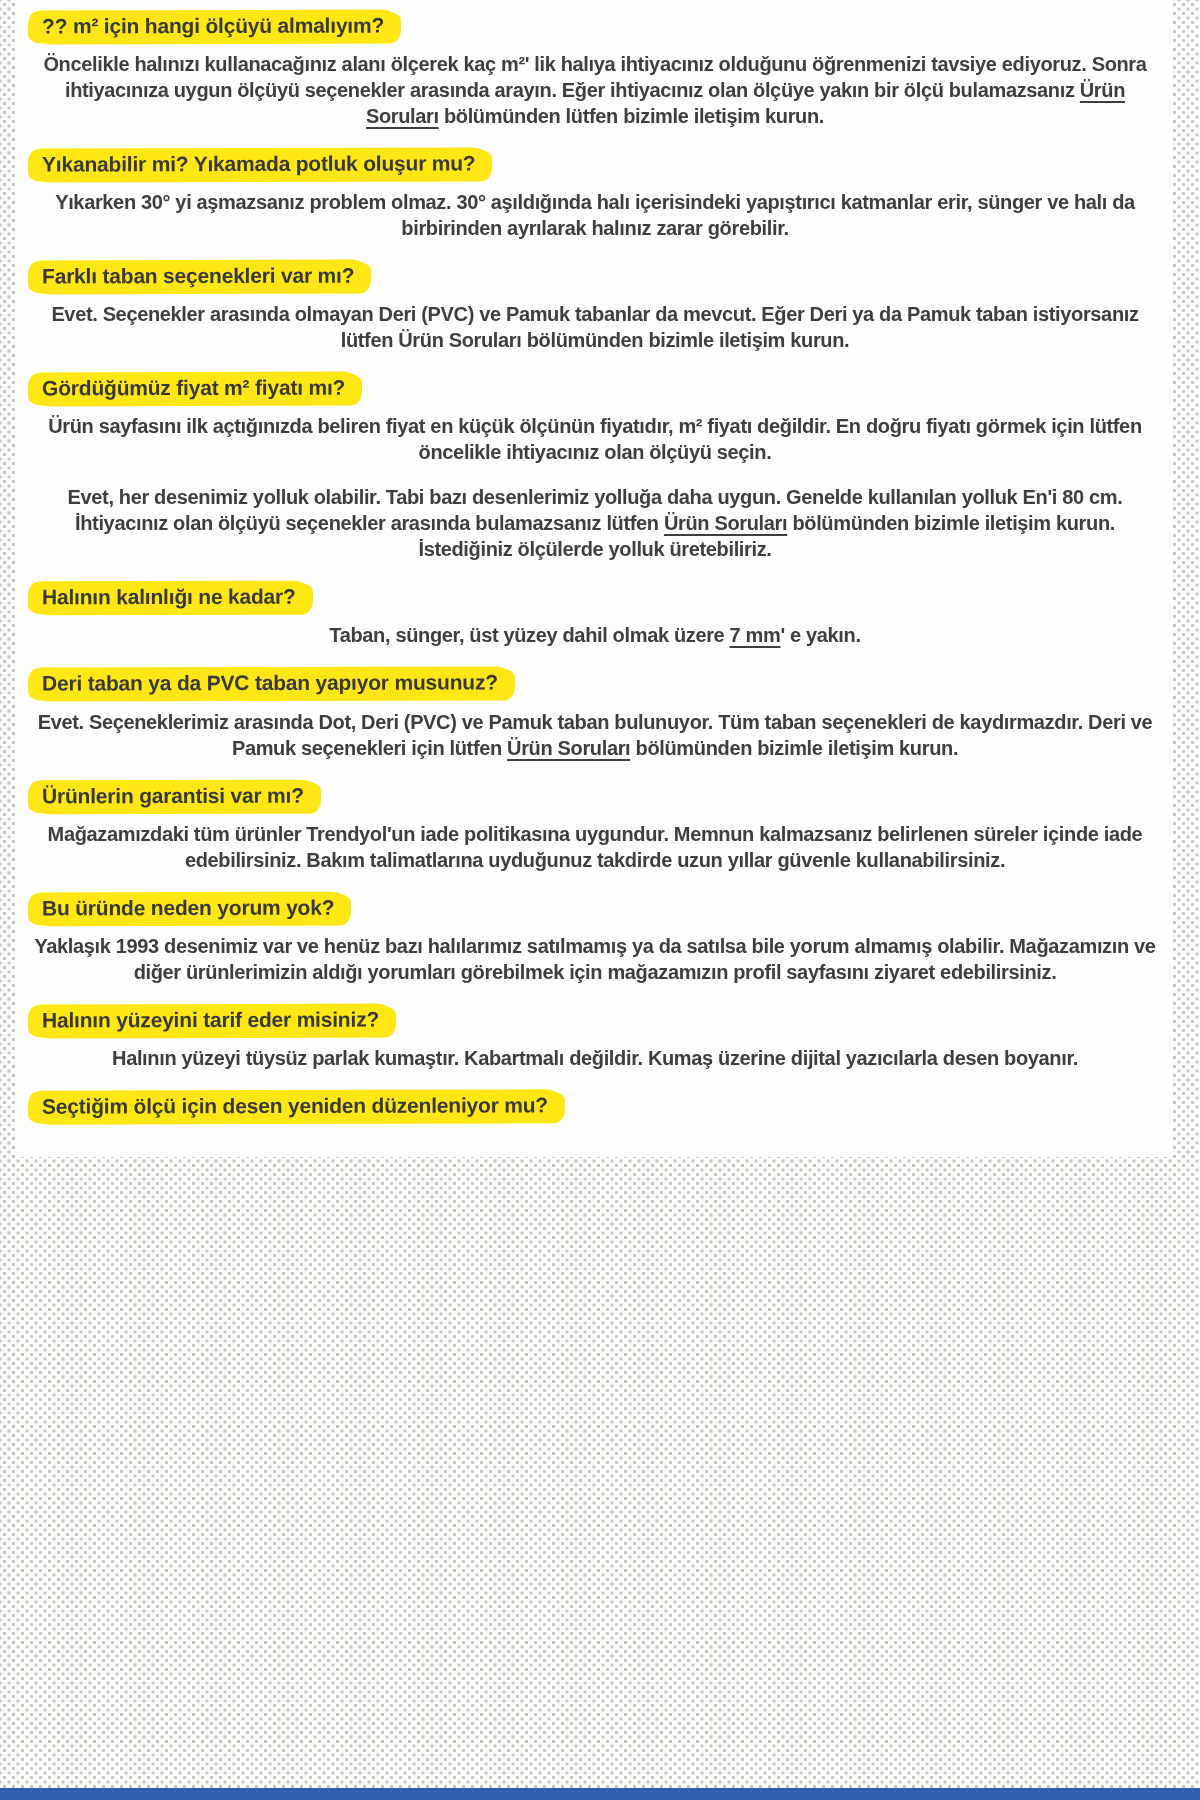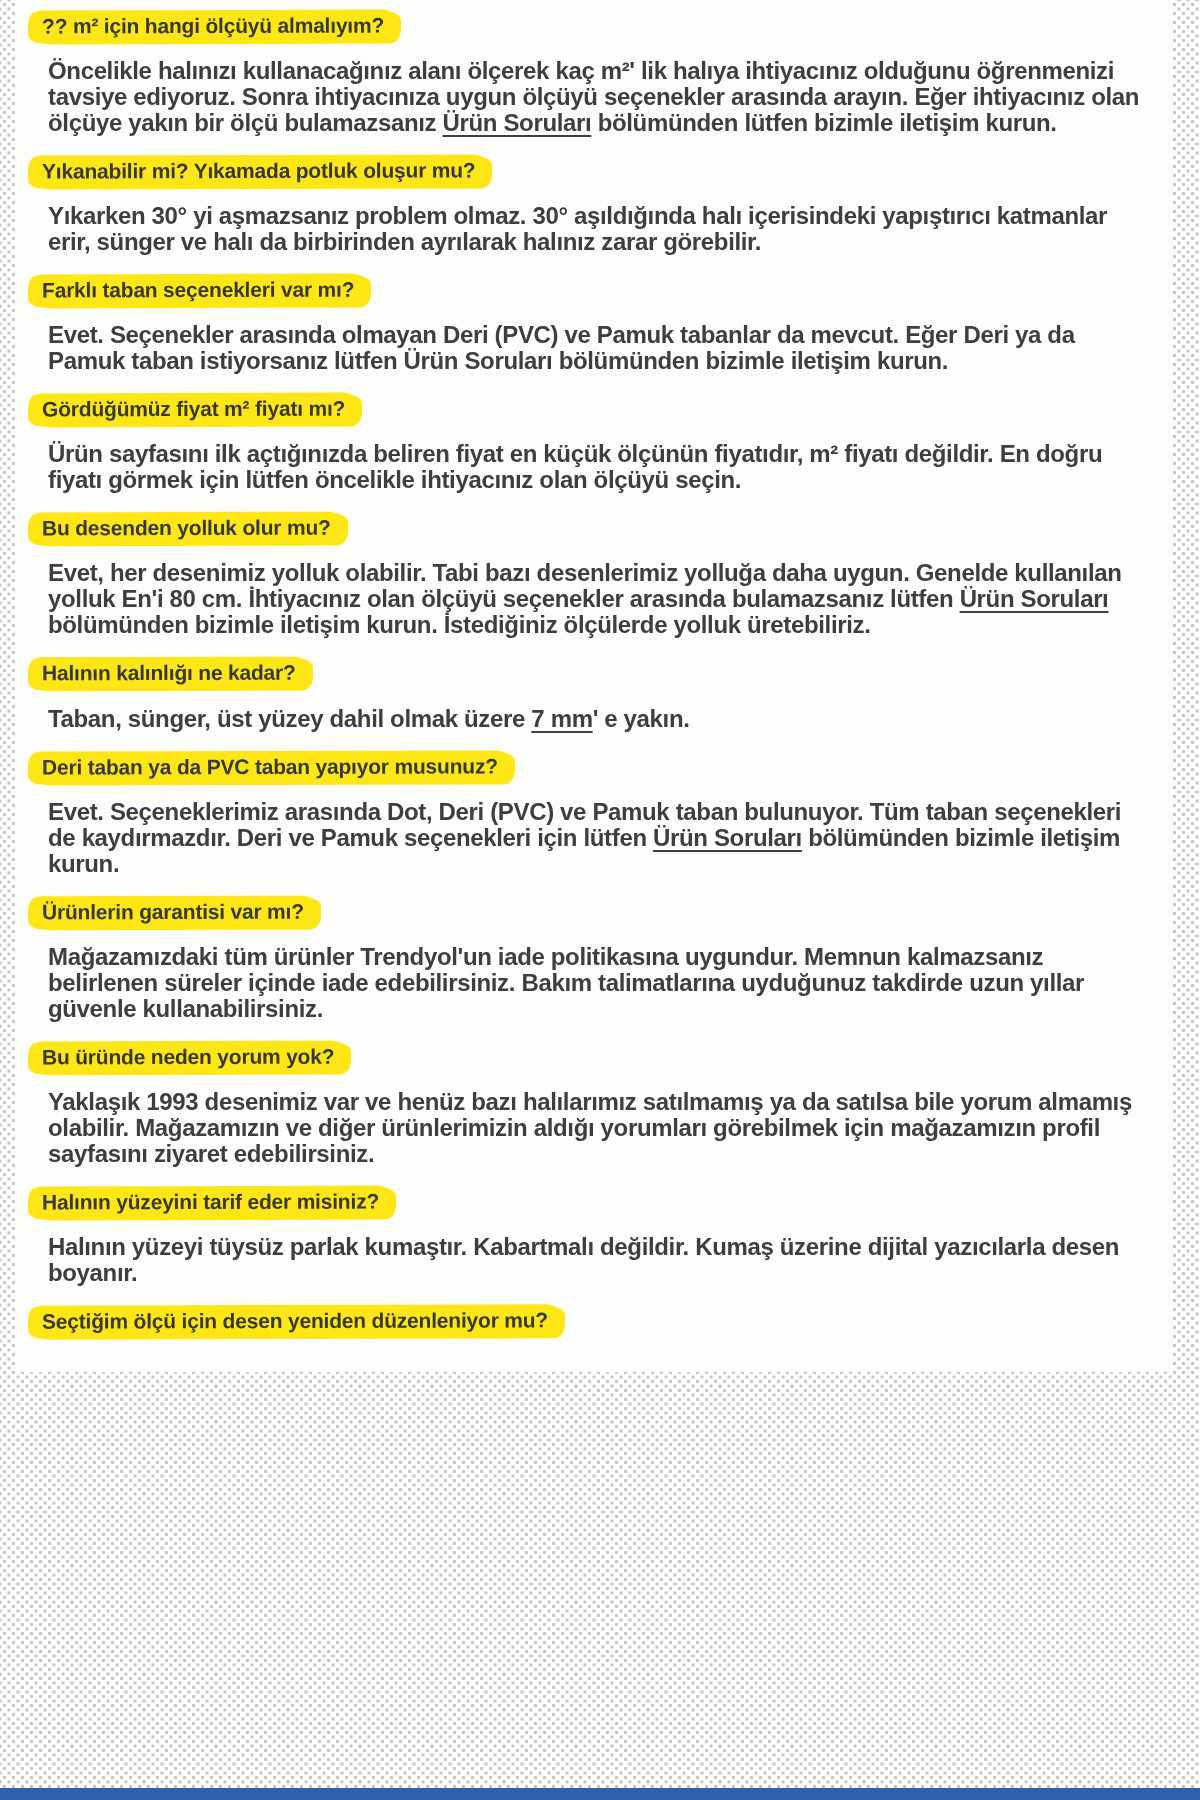--- a/index.html
+++ b/index.html
@@ -44,26 +44,27 @@
   }
   .hl {
     display: inline-block;
     background: var(--highlight);
     padding: 4px 12px 5px 10px;
     border-radius: 9px 14px 11px 13px / 13px 9px 14px 9px;
     box-shadow: 5px 2px 0 var(--highlight), -4px 1px 0 var(--highlight);
     transform: rotate(-0.15deg);
   }
   .answer {
-    margin: 16px;
-    font-size: 24px;
+    margin: 0;
+    font-size: 20px;
     font-weight: bold;
     line-height: 26px;
     letter-spacing: -0.35px;
     max-width: 1130px;
+    text-align: center;
   }
   .answer u {
     text-decoration: underline;
     text-decoration-thickness: 2px;
     text-underline-offset: 4px;
   }
   .bottom-bar {
     position: absolute;
     left: 0;
     bottom: 0;
@@ -100,23 +101,20 @@
   </section>
 
   <section class="faq-item">
     <h2 class="question">
       <span class="hl">Gördüğümüz fiyat m² fiyatı mı?</span>
     </h2>
     <p class="answer"><span>Ürün sayfasını ilk açtığınızda beliren fiyat en küçük ölçünün fiyatıdır, m² fiyatı değildir. En doğru fiyatı görmek için lütfen öncelikle ihtiyacınız olan ölçüyü seçin.</span></p>
   </section>
 
   <section class="faq-item">
-    <h2 class="question">
-      <span class="hl">Bu desenden yolluk olur mu?</span>
-    </h2>
     <p class="answer"><span>Evet, her desenimiz yolluk olabilir. Tabi bazı desenlerimiz yolluğa daha uygun. Genelde kullanılan yolluk En'i 80 cm. İhtiyacınız olan ölçüyü seçenekler arasında bulamazsanız lütfen </span><u>Ürün Soruları</u><span> bölümünden bizimle iletişim kurun. İstediğiniz ölçülerde yolluk üretebiliriz.</span></p>
   </section>
 
   <section class="faq-item">
     <h2 class="question">
       <span class="hl">Halının kalınlığı ne kadar?</span>
     </h2>
     <p class="answer"><span>Taban, sünger, üst yüzey dahil olmak üzere </span><u>7 mm</u><span>' e yakın.</span></p>
   </section>
 

